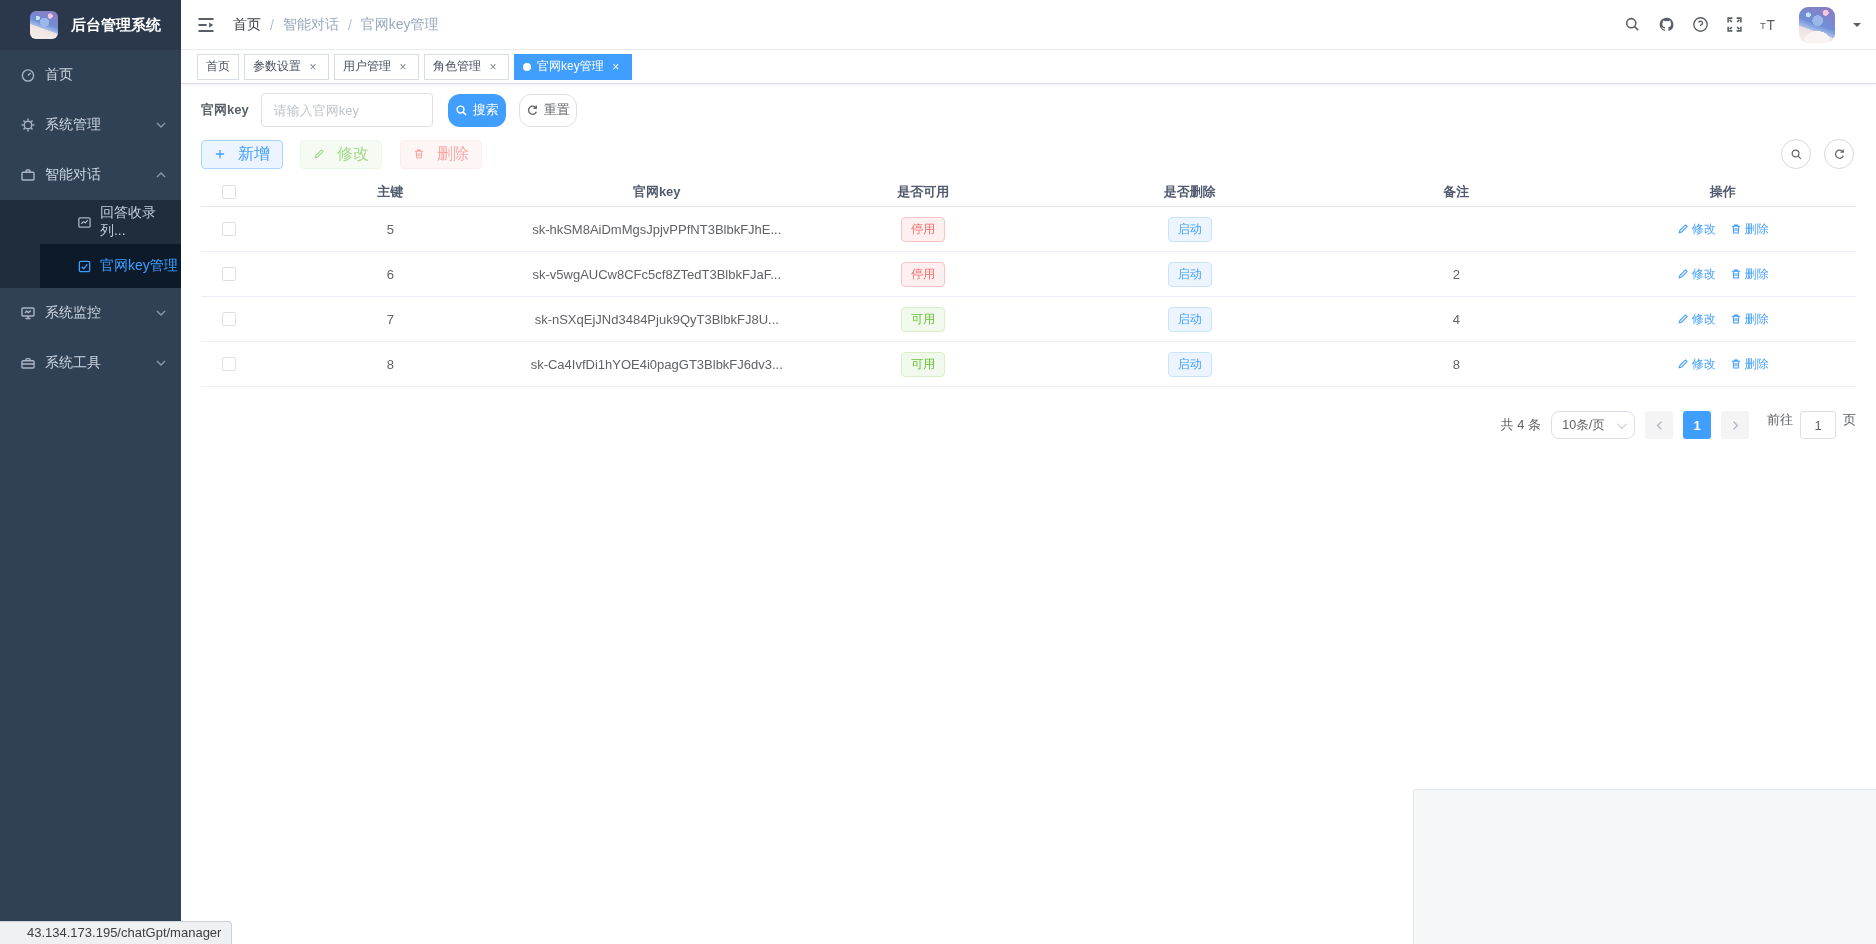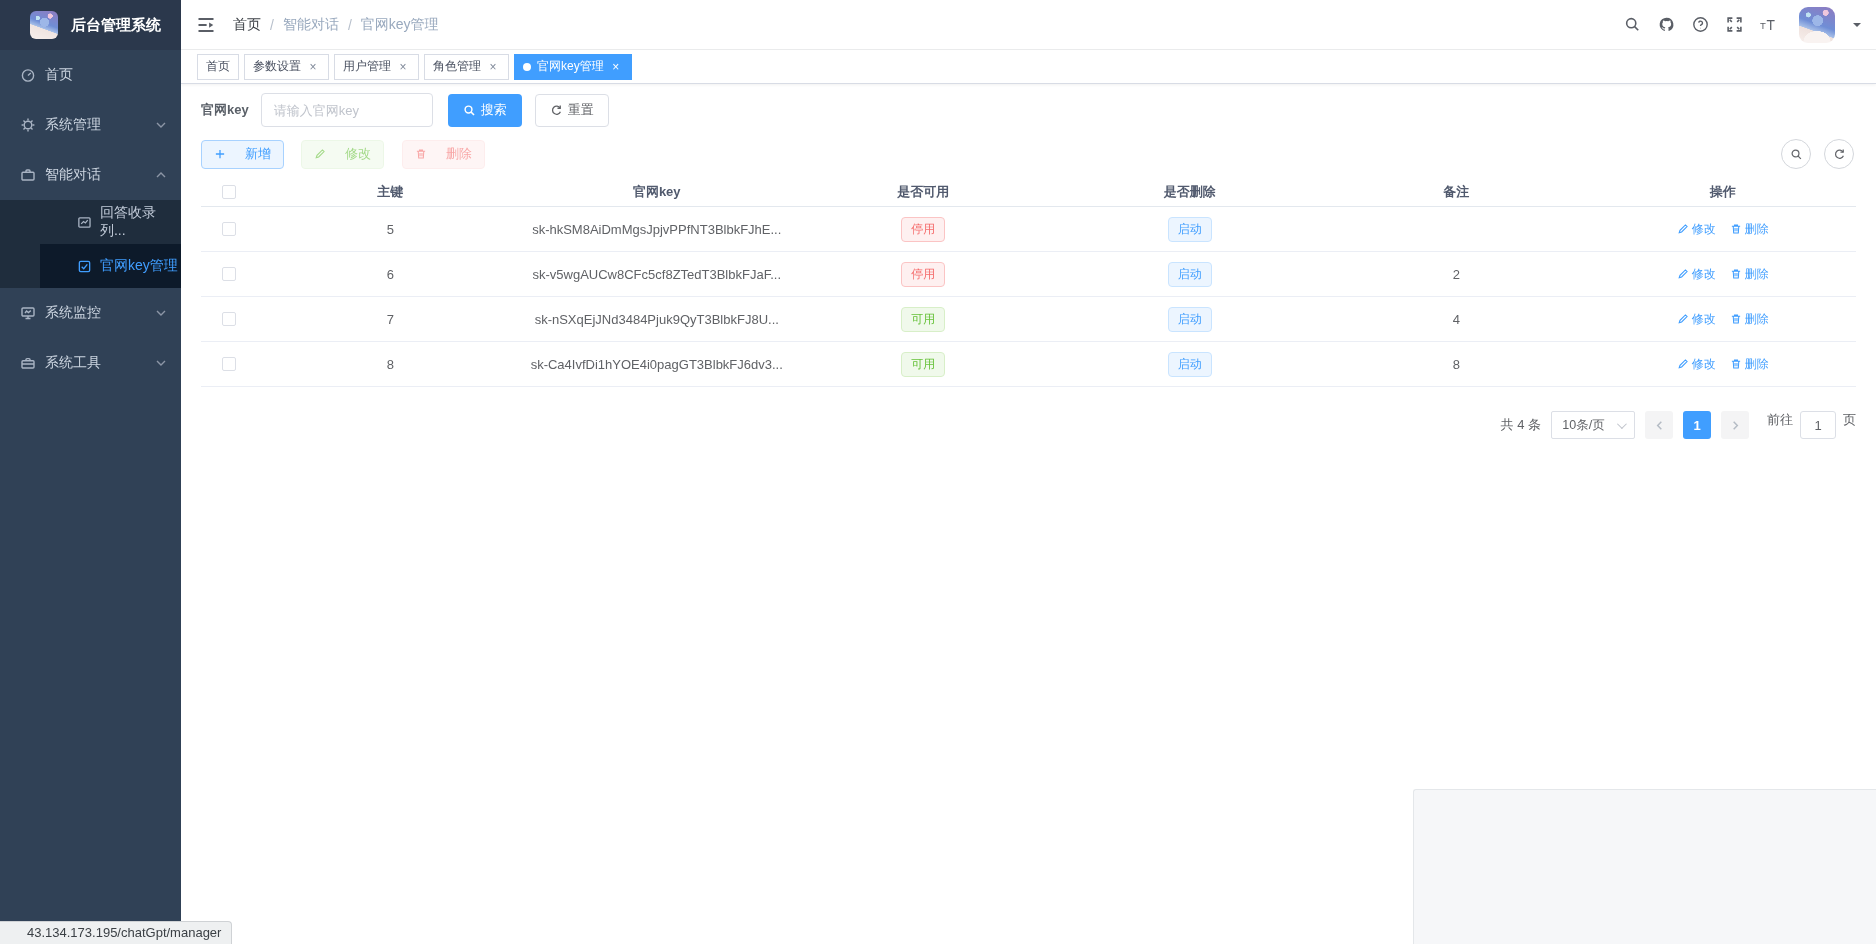--- a/index.html
+++ b/index.html
@@ -57,27 +57,27 @@
   .tag .close { margin-left:5px; width:14px; text-align:center; font-size:12px; color:#808a9a; cursor:pointer; }
   .tag.active { background:#409eff; border-color:#409eff; color:#fff; }
   .tag.active .dot { width:8px; height:8px; border-radius:50%; background:#fff; margin-right:6px; }
   .tag.active .close { color:#fff; }
 
   .content { padding:9px 20px 0; }
   .search-row { display:flex; align-items:center; }
   .f-label { font-size:13px; font-weight:bold; color:#5a6068; margin-right:12px; white-space:nowrap; }
   .f-input { width:172px; height:33px; border:1px solid #dcdfe6; border-radius:4px; padding:16px 12px; font-size:13px; color:#606266; outline:none; font-family:inherit; }
   .f-input::placeholder { color:#c0c4cc; }
-  .btn { height:33px; border-radius:4px; font-size:13px; display:inline-flex; align-items:center; gap:5px; padding:0 14px; cursor:pointer; border:1px solid transparent; font-family:inherit; }
+  .btn { height:33px; border-radius:12px; font-size:13px; display:inline-flex; align-items:center; gap:5px; padding:0 6px; cursor:pointer; border:1px solid transparent; font-family:inherit; }
   .btn .ic { width:13px; height:13px; }
   .btn-primary { background:#409eff; color:#fff; margin-left:15px; }
   .btn-plain { background:#fff; border-color:#dcdfe6; color:#606266; margin-left:13px; }
 
   .toolbar-row { display:flex; align-items:center; margin-top:12px; }
-  .btn-sm { height:29px; padding:0 12px; font-size:13px; border-radius:4px; display:inline-flex; align-items:center; gap:19px; border:1px solid; cursor:pointer; font-family:inherit; }
+  .btn-sm { height:29px; padding:0 12px; font-size:16px; border-radius:4px; display:inline-flex; align-items:center; gap:12px; border:1px solid; cursor:pointer; font-family:inherit; }
   .btn-sm .ic { width:12px; height:12px; }
   .btn-add { background:#ecf5ff; border-color:#a8d2ff; color:#409eff; }
   .btn-edit { background:#f0f9eb; border-color:#e1f3d8; color:#67c23a; opacity:.6; margin-left:17px; cursor:not-allowed; }
   .btn-del { background:#fef0f0; border-color:#fde2e2; color:#f56c6c; opacity:.6; margin-left:18px; cursor:not-allowed; }
   .tool-circles { margin-left:auto; display:flex; gap:13px; padding-right:2px; }
   .circle-btn { width:30px; height:30px; border-radius:50%; border:1px solid #d4d7dc; background:#fff; color:#63656a;
     display:flex; align-items:center; justify-content:center; cursor:pointer; }
   .circle-btn svg { width:13px; height:13px; }
 
   
@@ -89,21 +89,21 @@
   .badge { font-size:12px; padding:0 9px; height:25px; display:inline-flex; align-items:center; border-radius:4px; border:1px solid transparent; }
   .badge[data-type="danger"]  { background:#fef0f0; border-color:#fbc4c4; color:#f56c6c; }
   .badge[data-type="success"] { background:#f0f9eb; border-color:#d8efc8; color:#67c23a; }
   .badge[data-type="info"]    { background:#ecf5ff; border-color:#c9e4ff; color:#409eff; }
   .actions { gap:14px; }
   .link-btn { color:#409eff; font-size:12px; display:inline-flex; align-items:center; gap:3px; cursor:pointer; white-space:nowrap; }
   .link-btn .ic { width:12px; height:12px; }
 
   
   .pagination { display:flex; align-items:center; justify-content:flex-end; margin-top:24px; font-size:13px; color:#606266; gap:10px; }
-  .pg-select { width:84px; height:28px; border:1px solid #dcdfe6; border-radius:2px; display:flex; align-items:center; justify-content:center;
+  .pg-select { width:84px; height:28px; border:1px solid #dcdfe6; border-radius:8px; display:flex; align-items:center; justify-content:center;
     gap:12px; font-size:12.5px; color:#606266; cursor:pointer; background:#fff; }
   .sel-caret { width:7px; height:7px; border-right:1.4px solid #c0c4cc; border-bottom:1.4px solid #c0c4cc; transform:rotate(45deg) translateY(-2px); }
   .pg-btn { width:28px; height:28px; border-radius:3px; background:#f4f4f5; color:#b4bbc4; display:flex; align-items:center; justify-content:center; cursor:pointer; }
   .pg-btn svg { width:11px; height:11px; }
   .pg-page { width:28px; height:28px; border-radius:3px; background:#409eff; color:#fff; font-size:13px; font-weight:bold;
     display:flex; align-items:center; justify-content:center; cursor:pointer; }
   .pg-jump { display:flex; align-items:flex-start; gap:7px; margin-left:8px; }
   .pg-input { width:36px; height:28px; border:1px solid #dcdfe6; border-radius:3px; text-align:center; font-size:13px; color:#606266; outline:none; font-family:inherit; }
 
   

